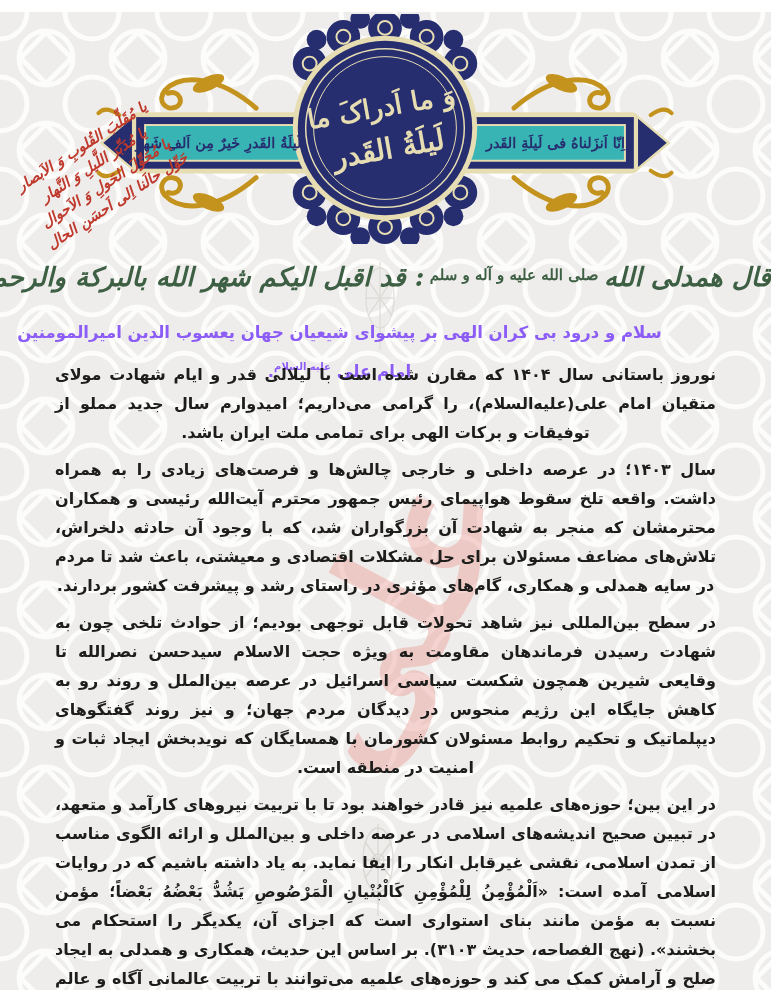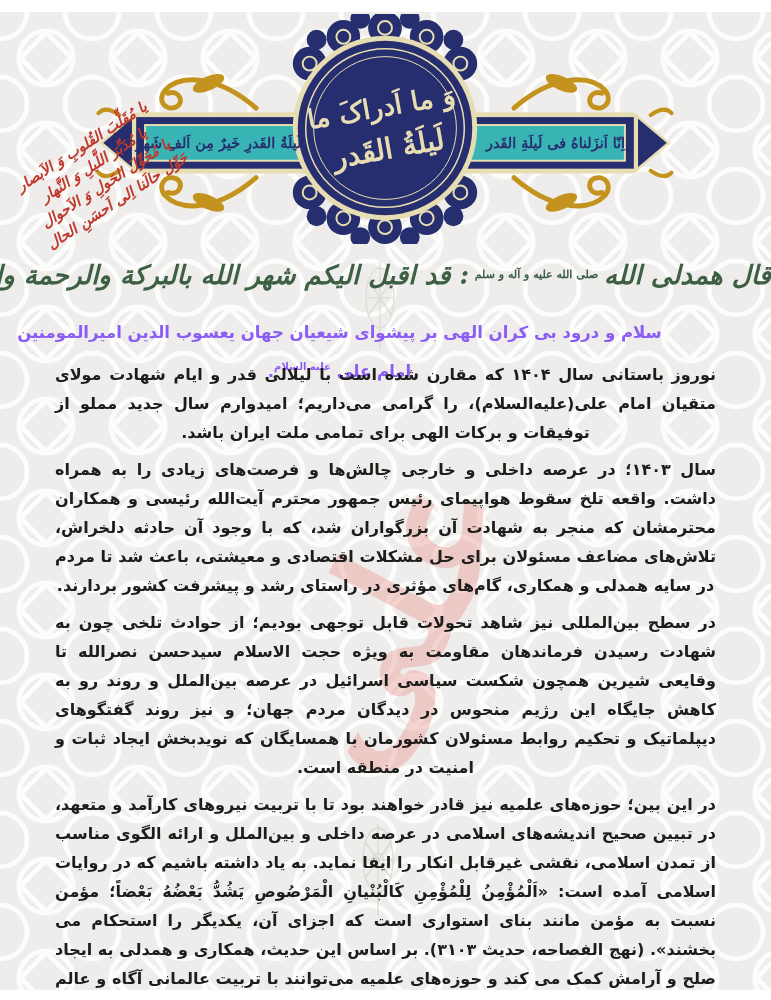--- a/index.html
+++ b/index.html
@@ -11,21 +11,21 @@
   .ornament-svg{position:absolute;left:95px;top:2px;width:580px;height:230px;}
   .prayer{position:absolute;left:-8px;top:118px;width:215px;text-align:center;
           transform:rotate(-33deg);color:#bf392d;font-weight:bold;font-style:italic;
           font-family:"DejaVu Serif","Liberation Serif",serif;
           font-size:14.5px;line-height:1.5;z-index:3;}
   
   .hadith{position:absolute;left:0;top:244px;width:771px;text-align:center;z-index:2;
           color:#3d5f43;font-family:"DejaVu Serif","Liberation Serif",serif;
           font-weight:bold;font-style:italic;line-height:62px;height:62px;white-space:nowrap;}
   .hadith .big{font-size:26px;}
-  .hadith .small-raised{font-size:11px;vertical-align:super;font-style:normal;}
+  .hadith .small-raised{font-size:15px;vertical-align:super;font-style:normal;}
   
   .salutation{position:absolute;left:0;top:316px;width:679px;text-align:center;z-index:2;
               color:#8b5cf6;font-weight:bold;font-size:16.5px;line-height:34px;}
   .salutation sup{font-size:10px;font-weight:bold;}
   
   .content{position:absolute;left:55px;top:360px;width:661px;z-index:2;color:#1d1d1b;}
   .content p{margin:0 0 8px 0;font-size:16px;font-weight:600;line-height:29px;
              text-align:justify;text-align-last:center;}
   
   .watermark{position:absolute;left:255px;top:455px;width:300px;height:330px;z-index:1;

